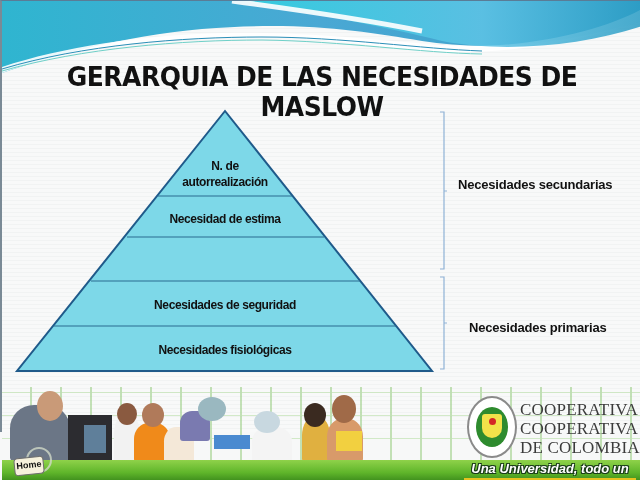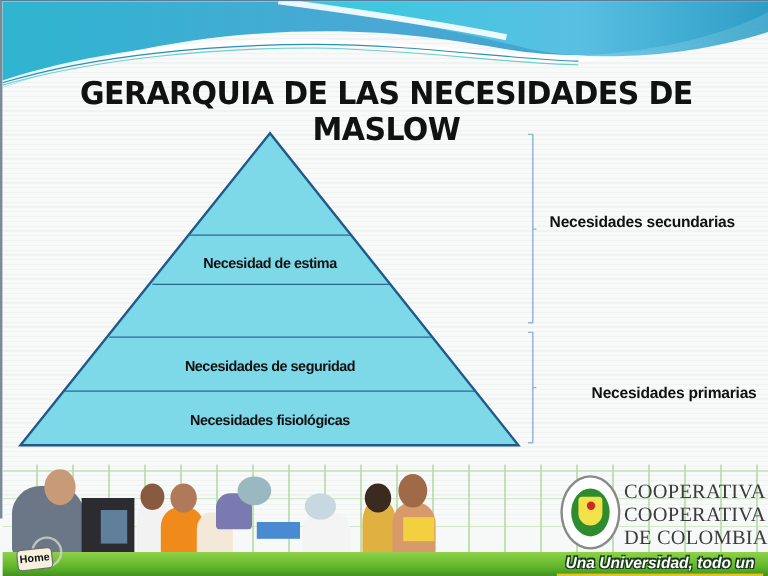--- a/index.html
+++ b/index.html
@@ -113,26 +113,30 @@
     <line x1="125" y1="236" x2="322" y2="236" stroke="#2a6a90" stroke-width="1"></line>
     <line x1="89" y1="280" x2="358" y2="280" stroke="#2a6a90" stroke-width="1"></line>
     <line x1="52" y1="325" x2="394" y2="325" stroke="#2a6a90" stroke-width="1"></line>
 
     <path d="M438,111 L442,111 L442,268 L438,268" fill="none" stroke="#8fb2d6" stroke-width="1.2"></path>
     <line x1="442" y1="190" x2="445" y2="190" stroke="#8fb2d6" stroke-width="1"></line>
     <path d="M438,276 L442,276 L442,368 L438,368" fill="none" stroke="#8fb2d6" stroke-width="1.2"></path>
     <line x1="442" y1="322" x2="445" y2="322" stroke="#8fb2d6" stroke-width="1"></line>
   </svg>
 
+  <div class="level-label" style="left:148px; top:157px; width:150px;">
+    <div>N. de</div>
+    <div>autorrealización</div>
+  </div>
   <div class="level-label" style="left:123px; top:210px; width:200px;">Necesidad de estima</div>
   <div class="level-label" style="left:103px; top:341px; width:240px;">Necesidades fisiológicas</div>
   <div class="level-label" style="left:103px; top:296px; width:240px;">Necesidades de seguridad</div>
 
   <div class="bracket-label" style="left:456px; top:176px;">Necesidades secundarias</div>
-  <div class="bracket-label" style="left:491px; top:319px;text-align:center;">Necesidades primarias</div>
+  <div class="bracket-label" style="left:467px; top:319px;text-align:center;">Necesidades primarias</div>
 
   <div class="banner">
     <div class="banner-grid"></div>
 
     <div class="person" style="left:8px; top:18px; width:60px; height:58px; background:#6b7686;"></div>
     <div class="person" style="left:35px; top:4px; width:26px; height:30px; background:#c99a78; border-radius:50%;"></div>
     <div style="position:absolute; left:66px; top:28px; width:44px; height:46px; background:#2c2c30;"></div>
     <div style="position:absolute; left:82px; top:38px; width:22px; height:28px; background:#5f7f9a;"></div>
     <div class="person" style="left:112px; top:28px; width:26px; height:48px; background:#f2f2f2;"></div>
     <div class="person" style="left:115px; top:16px; width:20px; height:22px; background:#8a5a40; border-radius:50%;"></div>

